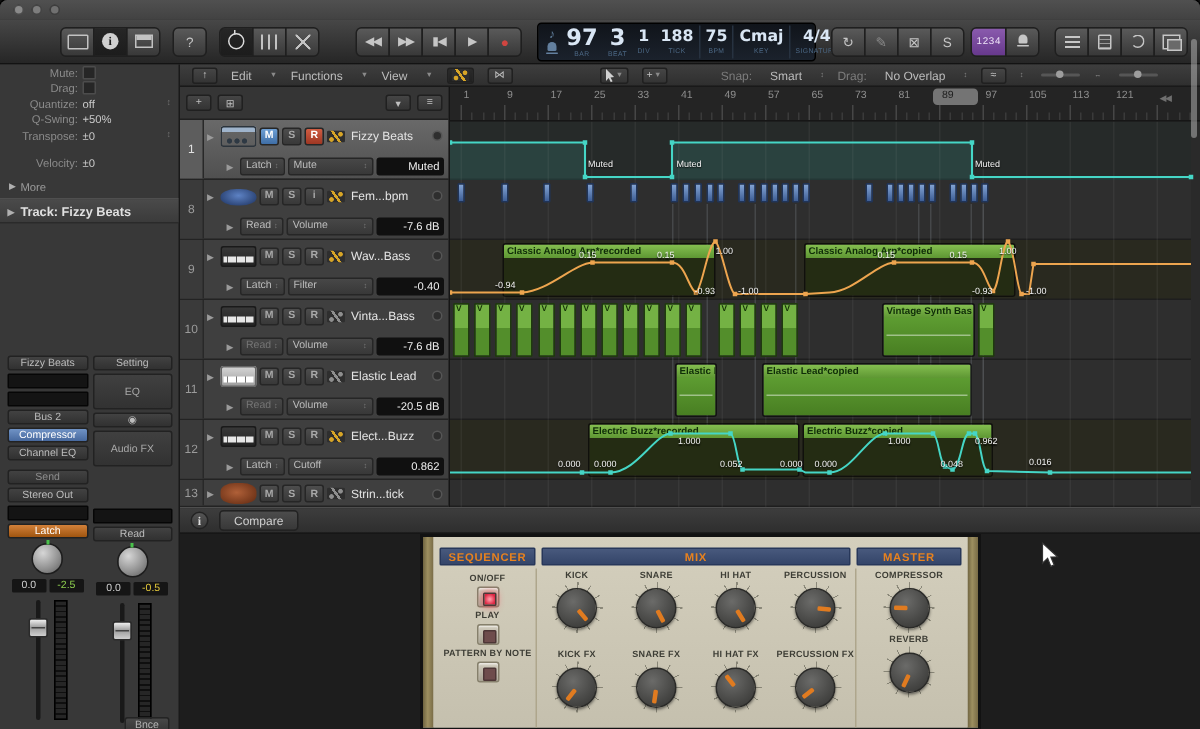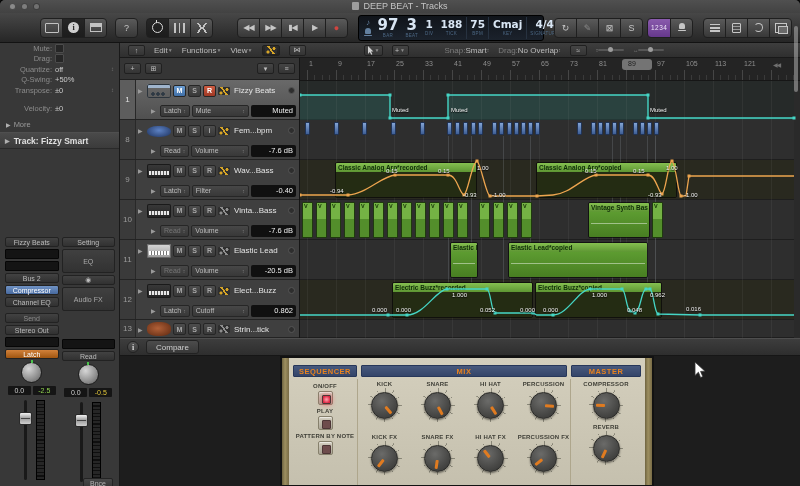--- a/index.html
+++ b/index.html
@@ -79,21 +79,21 @@
   .frail{width:13px;position:relative;}
   .frail::before{content:"";position:absolute;left:5px;top:0;bottom:4px;width:3px;background:#191919;border-radius:2px;}
   .fthumb{position:absolute;top:12px;left:0;width:13px;height:13px;background:linear-gradient(#f2f2f2,#9c9c9c 48%,#cfcfcf);border:1px solid #2a2a2a;border-radius:2px;box-sizing:border-box;}
   .fthumb::after{content:"";position:absolute;left:1px;right:1px;top:5px;height:1px;background:#444;}
   .meter{width:7px;height:78px;background:#131313;border:1px solid #000;background-image:repeating-linear-gradient(#262626 0 2.5px,#0f0f0f 2.5px 3.6px);}
   .msrow{display:flex;gap:2px;justify-content:center;flex:none;margin-top:2px;}
   .mbtn{width:17px;height:10px;border-radius:2px;background:linear-gradient(#484848,#363636);border:1px solid #242424;color:#b5b5b5;font-size:7px;font-weight:bold;display:flex;align-items:center;justify-content:center;box-sizing:border-box;}
   .mbtn.bnce{width:30px;font-weight:normal;}
   
   .ttb{position:absolute;left:120px;top:43px;right:0;height:15px;background:linear-gradient(#3e3e3e,#2f2f2f);border-bottom:1px solid #191919;display:flex;align-items:center;font-size:8px;color:#bcbcbc;gap:9px;padding:0 8px;box-sizing:border-box;}
-  .menulab{display:flex;align-items:center;gap:0;}
+  .menulab{display:flex;align-items:center;gap:12px;}
   .carat{font-size:5px;color:#8a8a8a;}
   .dimlab{color:#7c7c7c;}
   .mini{height:11px;min-width:17px;background:linear-gradient(#454545,#343434);border:1px solid #202020;border-radius:2px;display:flex;align-items:center;justify-content:center;color:#c0c0c0;font-size:7px;box-sizing:border-box;padding:0 2px;gap:1px;}
   .mini.on{background:linear-gradient(#2a2a2a,#202020);}
   .autoicon{width:12px;height:8px;border-radius:1px;background-color:#2e2e2e;background-image:radial-gradient(circle at 3px 6px,#d7a527 1.3px,transparent 1.8px),radial-gradient(circle at 9px 2.5px,#d7a527 1.3px,transparent 1.8px),linear-gradient(55deg,transparent 44%,#d7a527 44% 56%,transparent 56%);}
   .autoicon.off{background-image:radial-gradient(circle at 3px 6px,#8e8e8e 1.3px,transparent 1.8px),radial-gradient(circle at 9px 2.5px,#8e8e8e 1.3px,transparent 1.8px),linear-gradient(55deg,transparent 44%,#8e8e8e 44% 56%,transparent 56%);}
   .zsl{width:26px;height:2px;background:#565656;border-radius:1px;position:relative;}
   .zsl::after{content:"";position:absolute;left:10px;top:-2px;width:5px;height:5px;border-radius:50%;background:#9d9d9d;}
   .flexspace{flex:1;}
   
@@ -183,21 +183,20 @@
 </style>
 </head>
 <body>
 
 <div class="win">
 
   <div class="titlebar">
     <span class="tl r"></span>
     <span class="tl y"></span>
     <span class="tl g"></span>
-    <div class="title"><span class="docicon"></span><span>DEEP BEAT - Tracks</span></div>
   </div>
 
   <div class="controlbar">
     <div class="grp">
       <button class="tbtn">
           <span class="ic-mon"></span>
         </button>
       <button class="tbtn on">
           <span class="ic-info">i</span>
         </button>
@@ -325,21 +324,21 @@
           <span class="insp-label">Velocity:</span>
           <span class="insp-value">±0</span>
         </div>
       </div>
     <div class="morerow">
         <span class="tri">▶</span>
         <span>More</span>
       </div>
     <div class="insp-head" style="margin-top:2px">
         <span class="tri">▶</span>
-        <span>Track:  Fizzy Smart</span>
+        <span>Track:  Fizzy Beats</span>
       </div>
 
     <div class="strips">
 
       <div class="scol">
         <div class="sbtn">Fizzy Beats</div>
         <div class="slot"></div>
         <div class="slot"></div>
         <div class="sbtn">Bus 2</div>
         <div class="sbtn blue">Compressor</div>

